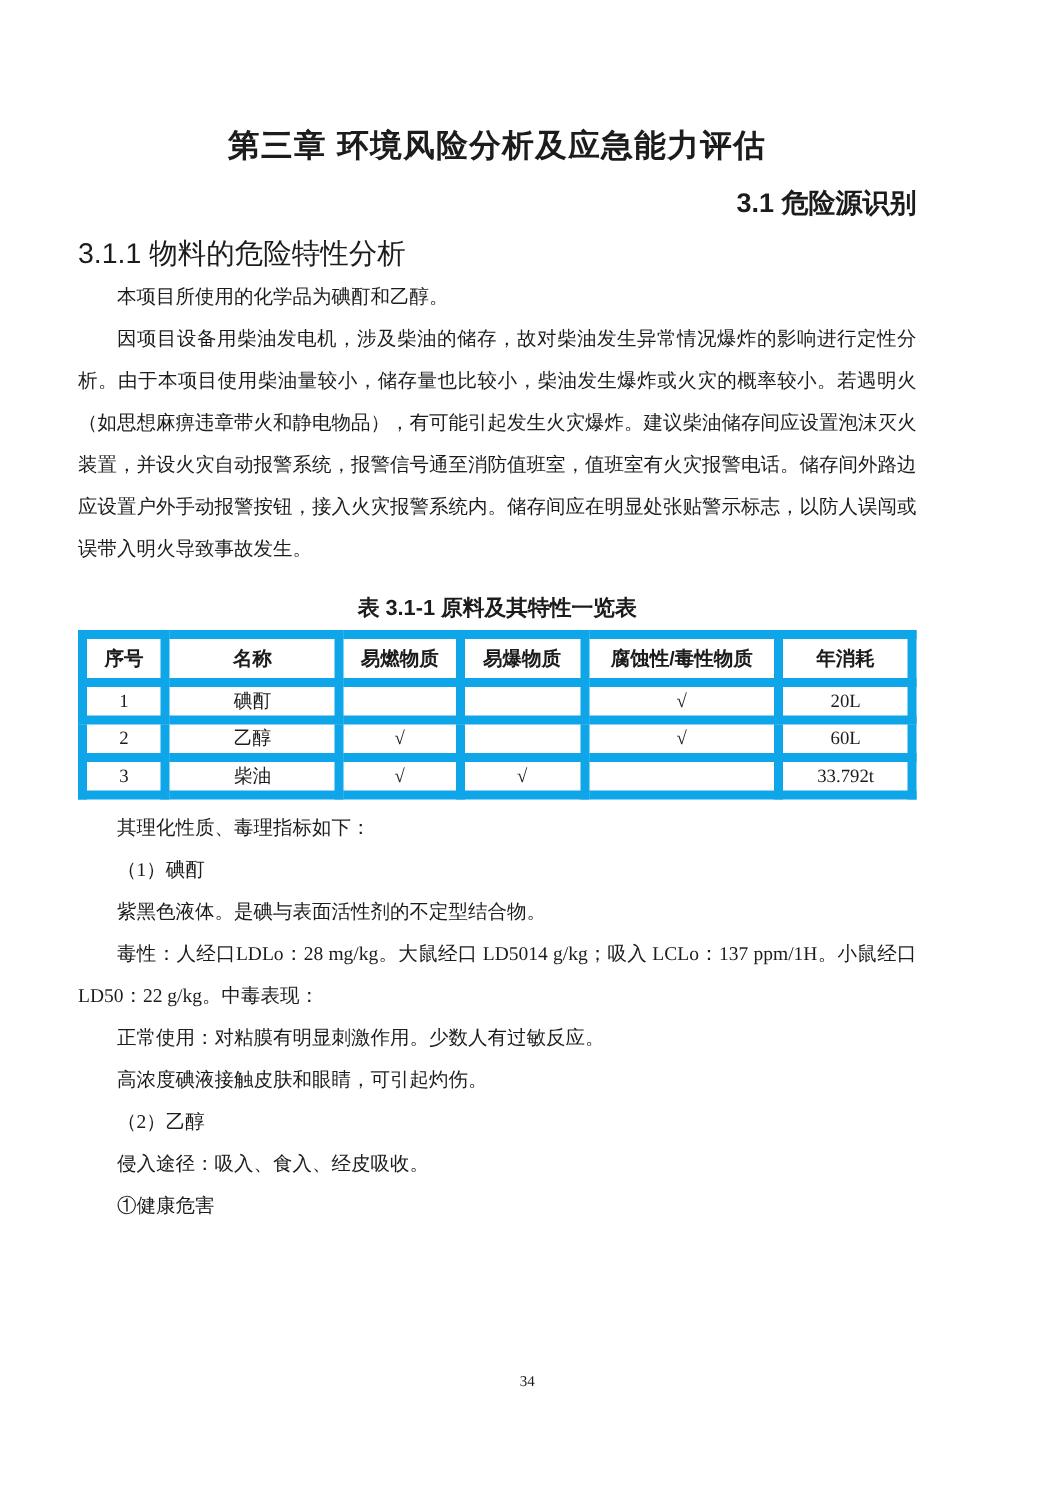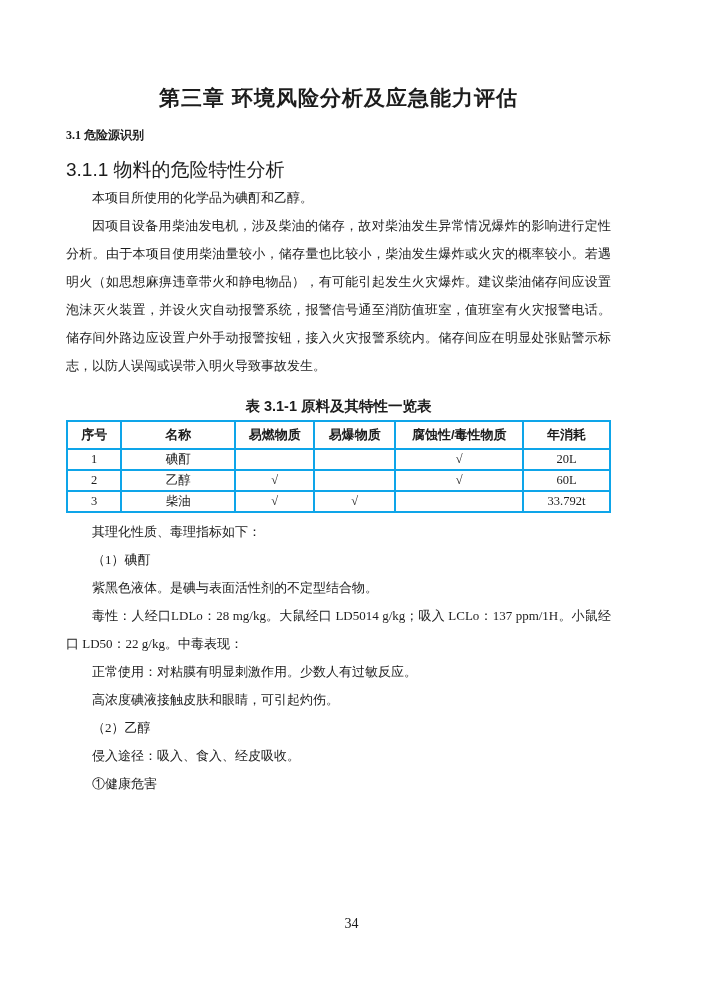--- a/index.html
+++ b/index.html
@@ -6,39 +6,40 @@
   body{
     width:703px;height:994px;
     background:#ffffff;
     font-family:"Liberation Serif","DejaVu Serif",serif;
     color:#1c1c1c;
     position:relative;
     overflow:hidden;
   }
   .page{
     position:absolute;inset:0;
-    padding:86px 92px 0 66px;
+    padding:86px 92px 0 52px;
     box-sizing:border-box;
     background:#ffffff;
   }
   .chapter-title{
     font-family:"Liberation Sans","DejaVu Sans",sans-serif;
     font-weight:bold;
     font-size:21px;
     line-height:24px;
     text-align:center;
     letter-spacing:1px;
     margin:0;
   }
   .section-heading{
-    font-family:Liberation Serif, serif;
+    font-family:Liberation Sans, sans-serif;
     font-weight:bold;
-    font-size:12px;
+    font-size:18px;
     line-height:20px;
     margin:15px 0 0 0;
+    text-align:right;
   }
   .subsection-heading{
     font-family:"Liberation Sans","DejaVu Sans",sans-serif;
     font-weight:normal;
     font-size:19px;
     line-height:17px;
     margin:16px 0 0 0;
   }
   .para-block{margin-top:6px;}
   .para{
@@ -55,21 +56,21 @@
     line-height:20px;
     text-align:center;
     margin:16px 0 4px 0;
   }
   table.materials{
     width:100%;
     border-collapse:collapse;
     table-layout:fixed;
   }
   table.materials th, table.materials td{
-    border:2px solid #0ea5e9;
+    border:6px solid #0ea5e9;
     text-align:center;
     vertical-align:middle;
     padding:0 2px;
     overflow:hidden;
     white-space:nowrap;
   }
   table.materials th{
     font-family:"Liberation Sans","DejaVu Sans",sans-serif;
     font-weight:bold;
     font-size:13px;
@@ -78,21 +79,21 @@
   table.materials td{
     font-size:12.5px;
     height:19px;
   }
   .after-table{margin-top:5px;}
   .page-number{
     position:absolute;
     top:916px;left:0;
     width:100%;
     text-align:center;
-    font-size:14px;
+    font-size:10px;
     margin:0;
   }
 </style>
 </head>
 <body>
 
 <div class="page">
 
   <h1 class="chapter-title">第三章  环境风险分析及应急能力评估</h1>
 

